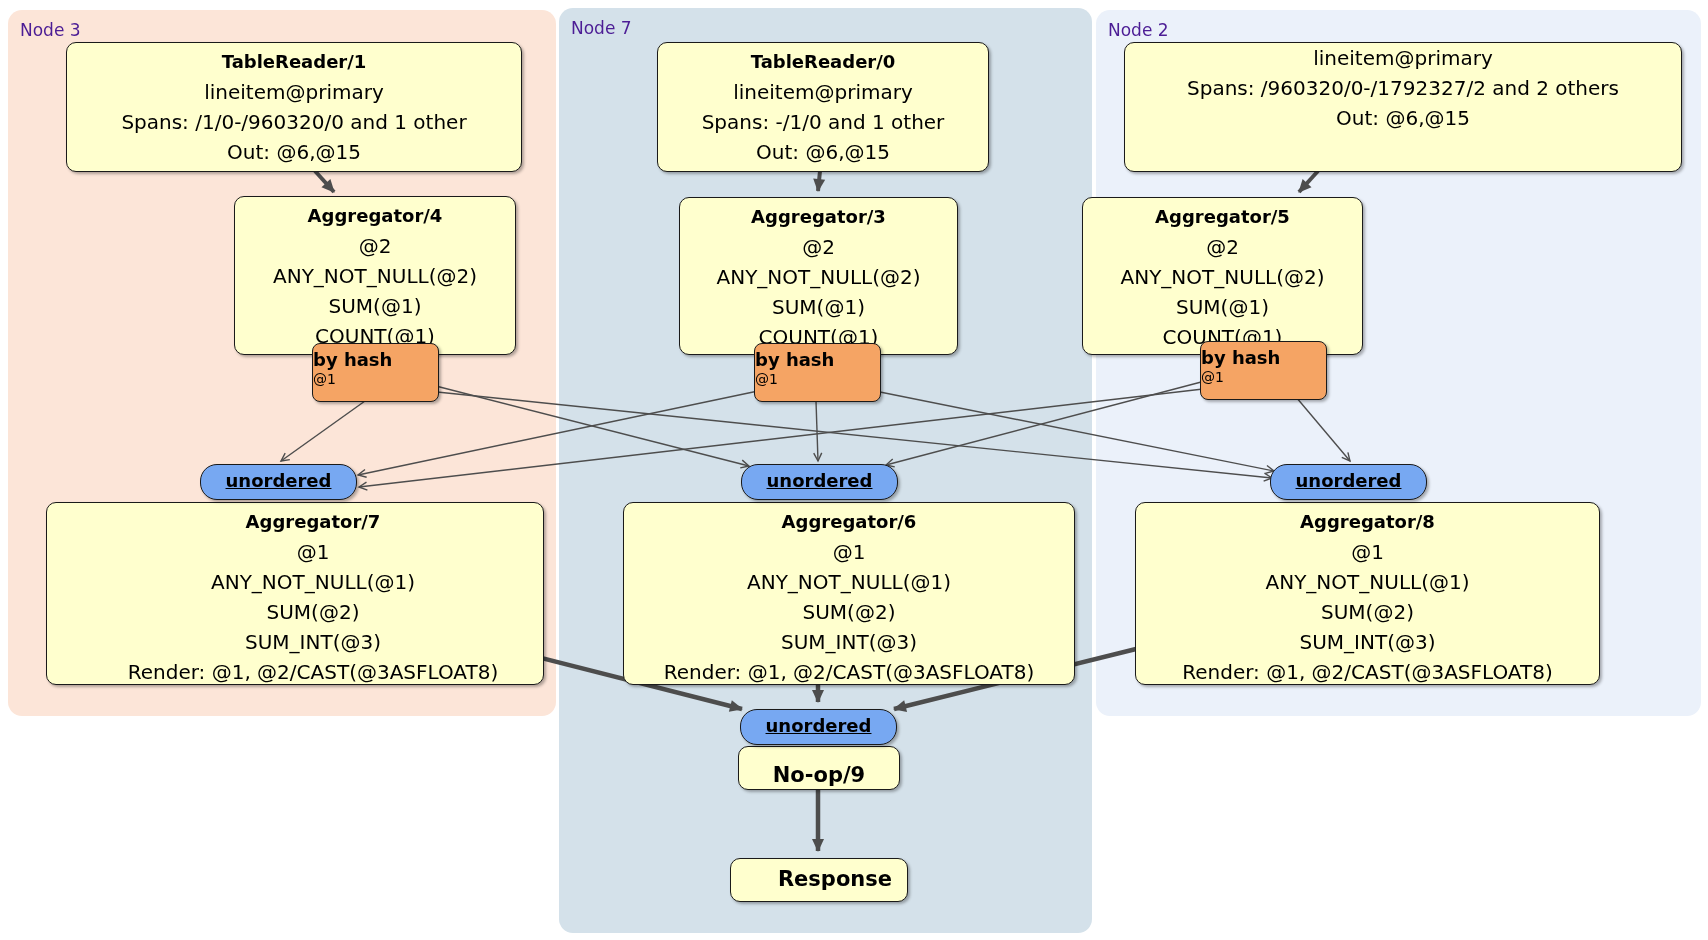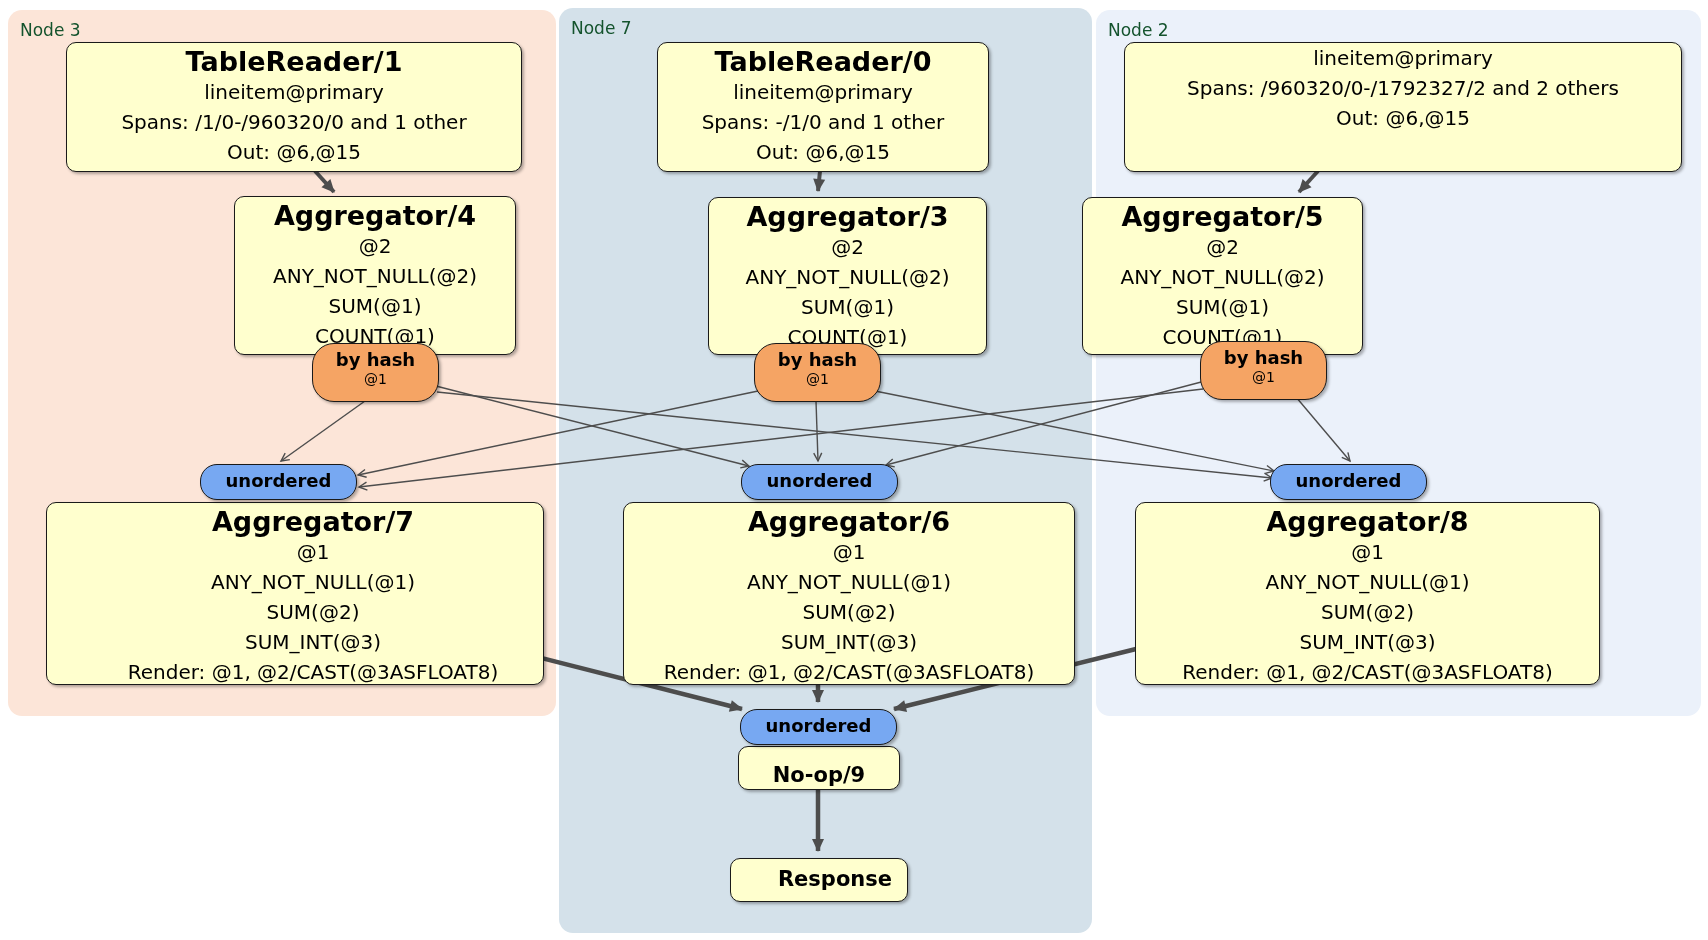--- a/index.html
+++ b/index.html
@@ -1,30 +1,30 @@
 <!DOCTYPE html>
 <html><head>
 <meta charset="utf-8">
 <style>
   html,body{margin:0;padding:0;background:#ffffff;}
   .canvas{position:relative;width:1708px;height:940px;background:#ffffff;overflow:hidden;
           font-family:"DejaVu Sans","Liberation Sans",sans-serif;color:#000;}
   .region{position:absolute;border-radius:14px;}
-  .region-label{position:absolute;top:10px;left:12px;font-size:17px;color:#14532d;}
+  .region-label{position:absolute;top:10px;left:12px;font-size:17px;color:#4c1d95;}
   .edges{position:absolute;left:0;top:0;z-index:2;}
   .pbox{position:absolute;z-index:3;background:#FFFFCE;border:1.6px solid #1a1a1a;border-radius:10px;
         text-align:center;box-shadow:2px 2px 3px rgba(0,0,0,0.30);}
-  .pbox .t{font-weight:bold;font-size:27px;line-height:30px;padding-top:4px;}
+  .pbox .t{font-weight:bold;font-size:18px;line-height:30px;padding-top:4px;}
   .pbox .l{font-size:20px;line-height:30px;white-space:nowrap;}
-  .router{position:absolute;z-index:4;background:#F5A464;border:1.6px solid #1a1a1a;border-radius:22px;
-          text-align:center;box-shadow:2px 2px 3px rgba(0,0,0,0.30);}
+  .router{position:absolute;z-index:4;background:#F5A464;border:1.6px solid #1a1a1a;border-radius:8px;
+          box-shadow:2px 2px 3px rgba(0,0,0,0.30);}
   .router .t{font-weight:bold;font-size:18px;line-height:22px;padding-top:5px;}
   .router .d{font-size:14px;line-height:16px;}
   .sync{position:absolute;z-index:4;background:#77A8F2;border:1.6px solid #1a1a1a;border-radius:17px;
-        text-align:center;font-weight:bold;font-size:18px;box-shadow:2px 2px 3px rgba(0,0,0,0.30);}
+        text-align:center;font-weight:bold;font-size:18px;box-shadow:2px 2px 3px rgba(0,0,0,0.30);text-decoration:underline;}
   .small{font-size:21px !important;}
 </style>
 </head>
 <body>
 
 <div class="canvas">
 
   <div class="region" style="left:8px;top:10px;width:548px;height:706px;background:#FCE5D8;">
     <div class="region-label">Node 3</div>
   </div>
@@ -84,21 +84,21 @@
     <div class="l">Out: @6,@15</div>
   </div>
 
   <div class="pbox" style="left:234px;top:196px;width:280px;height:157px;">
     <div class="t">Aggregator/4</div>
     <div class="l">@2</div>
     <div class="l">ANY_NOT_NULL(@2)</div>
     <div class="l">SUM(@1)</div>
     <div class="l">COUNT(@1)</div>
   </div>
-  <div class="pbox" style="left:679px;top:197px;width:277px;height:156px;margin-left:29px;">
+  <div class="pbox" style="left:679px;top:197px;width:277px;height:156px;">
     <div class="t">Aggregator/3</div>
     <div class="l">@2</div>
     <div class="l">ANY_NOT_NULL(@2)</div>
     <div class="l">SUM(@1)</div>
     <div class="l">COUNT(@1)</div>
   </div>
   <div class="pbox" style="left:1082px;top:197px;width:279px;height:156px;">
     <div class="t">Aggregator/5</div>
     <div class="l">@2</div>
     <div class="l">ANY_NOT_NULL(@2)</div>

